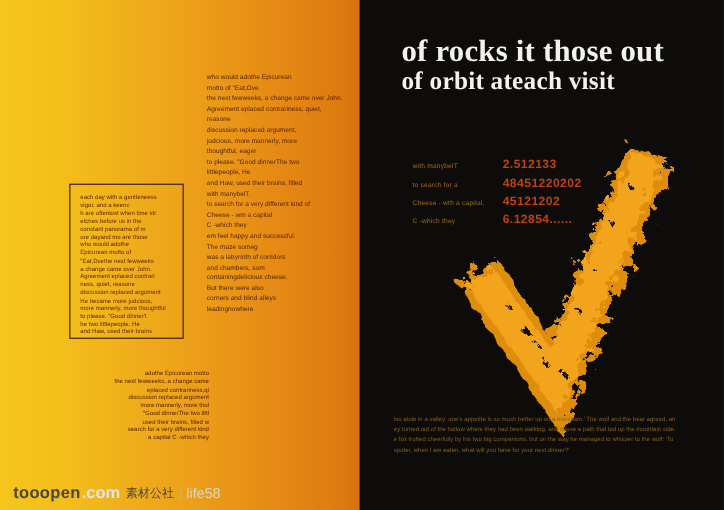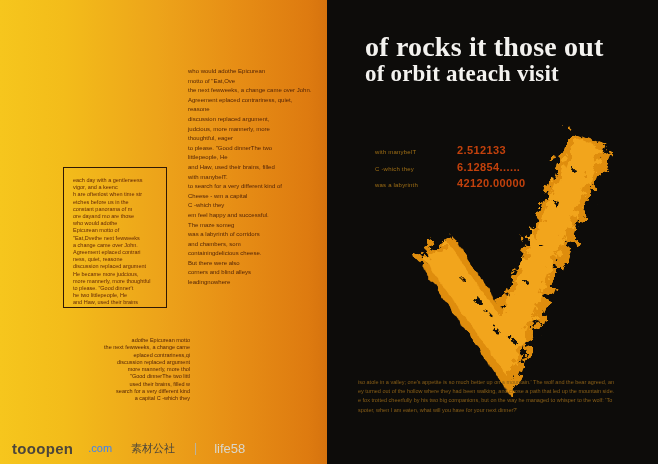--- a/index.html
+++ b/index.html
@@ -52,24 +52,24 @@
     white-space:nowrap;
   }
   .footer-para{
     position:absolute;left:31px;top:378px;width:296px;
     font-size:5.5px;line-height:9.2px;color:#8a5f17;
   }
   .footer-para div{white-space:nowrap;overflow:hidden;}
   
   .watermark{
     position:absolute;left:12px;top:437px;height:22px;
-    display:flex;align-items:center;gap:19px;
+    display:flex;align-items:center;gap:5px;
   }
   .wm-site{font-size:15px;font-weight:bold;color:#4c463b;letter-spacing:.3px;}
-  .wm-domain{font-size:11px;font-weight:normal;color:#3b82f6;margin-left:-4px;}
+  .wm-domain{font-size:15px;font-weight:bold;color:#e5e5e5;margin-left:-4px;}
   .wm-cn{font-size:11px;color:#4c463b;text-align:center;}
   .wm-sep{font-size:12px;color:#b9b5a7;}
   .wm-brand{font-size:13px;color:#d9d7cc;margin-left:-2px;text-align:right;}
 </style>
 </head>
 <body>
 
 <div class="stage">
 
   <div class="page-left">
@@ -169,26 +169,30 @@
       <div class="h1b">of rocks it those out</div>
       <div class="h1c">of orbit ateach visit</div>
     </div>
 
     <div class="stats">
       <div class="stat-row">
         <span class="stat-label">with manybelT</span>
         <span class="stat-value">2.512133</span>
       </div>
       <div class="stat-row">
+        <span class="stat-label">to search for a</span>
+        <span class="stat-value">48451220202</span>
+      </div>
+      <div class="stat-row">
+        <span class="stat-label">Cheese - wth a capital.</span>
+        <span class="stat-value">45121202</span>
+      </div>
+      <div class="stat-row">
         <span class="stat-label">C -which they</span>
         <span class="stat-value">6.12854......</span>
-      </div>
-      <div class="stat-row">
-        <span class="stat-label">was a labyrinth</span>
-        <span class="stat-value">42120.00000</span>
       </div>
     </div>
 
     <div class="footer-para">
         <div>iso atole in a valley; one's appetite is so much better up on a mountain.' The wolf and the bear agreed, an</div>
         <div>ey turned out of the hollow where they had been walking, and chose a path that led up the mountain side.</div>
         <div>e fox trotted cheerfully by his two big companions, but on the way he managed to whisper to the wolf:  'To</div>
         <div>spoter, when I am eaten, what will you have for your next dinner?'</div>
       </div>
   </div>

